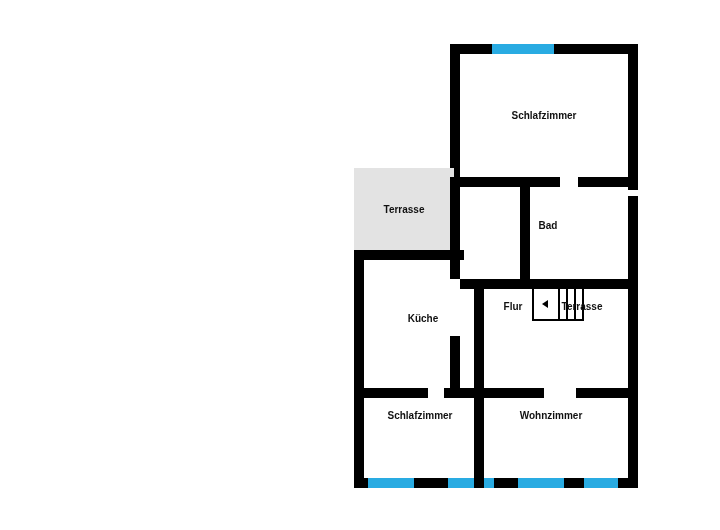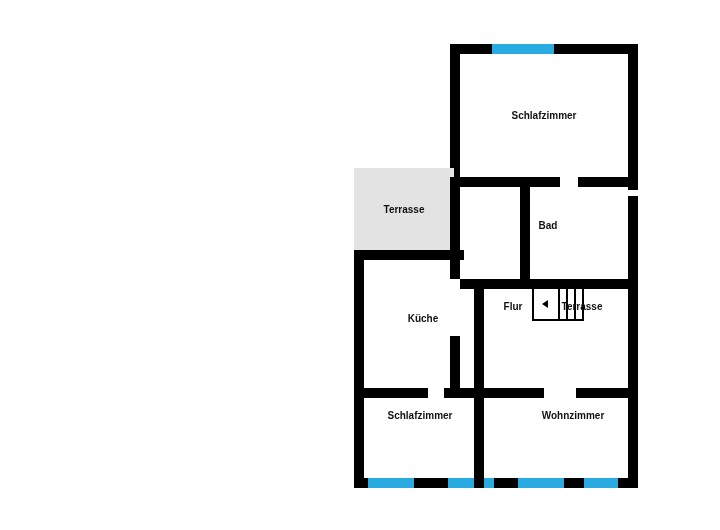--- a/index.html
+++ b/index.html
@@ -166,16 +166,16 @@
     <div class="wall" style="left:236px; top:352px; width:62px; height:10px;"></div>
 
     <div class="wall" style="left:134px; top:253px; width:10px; height:52px;"></div>
 
     <div class="room-label" style="left:204px; top:74px;">Schlafzimmer</div>
     <div class="room-label" style="left:208px; top:184px;">Bad</div>
     <div class="room-label" style="left:83px; top:277px;">Küche</div>
     <div class="room-label" style="left:173px; top:265px;">Flur</div>
     <div class="room-label" style="left:242px; top:265px;">Terrasse</div>
     <div class="room-label" style="left:80px; top:374px;">Schlafzimmer</div>
-    <div class="room-label" style="left:233px; top:374px;">Wohnzimmer</div>
+    <div class="room-label" style="left:211px; top:374px;">Wohnzimmer</div>
 
   </div>
 </div>
 
 </body></html>

